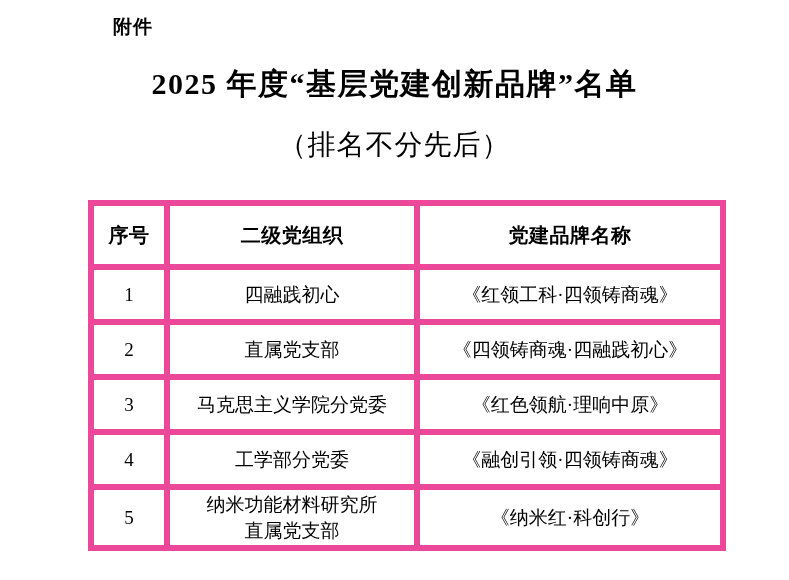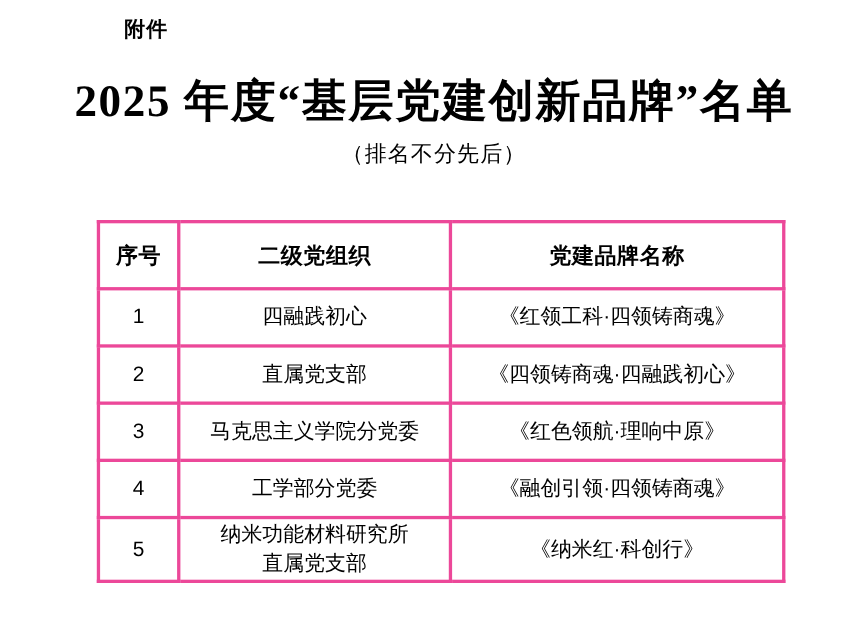--- a/index.html
+++ b/index.html
@@ -29,51 +29,51 @@
     letter-spacing: 1px;
     font-family: "Liberation Serif", "DejaVu Serif", serif;
     text-align: right;
   }
   .doc-title {
     position: absolute;
     left: 0;
     right: 0;
     top: 64px;
     text-align: center;
-    font-size: 41px;
+    font-size: 30px;
     font-weight: bold;
     letter-spacing: 1.5px;
     font-family: "Liberation Serif", "DejaVu Serif", serif;
   }
   .doc-subtitle {
     position: absolute;
     left: 0;
     right: 0;
     top: 126px;
     text-align: center;
-    font-size: 20px;
+    font-size: 28px;
     letter-spacing: 1px;
     font-family: "Liberation Serif", "DejaVu Serif", serif;
   }
   .table-wrap {
     position: absolute;
     left: 88px;
     top: 200px;
     width: 614px;
   }
   table.listing {
     border-collapse: collapse;
     width: 100%;
     table-layout: fixed;
   }
   table.listing td, table.listing th {
-    border: 3px solid #ec4899;
+    border: 6px solid #ec4899;
     text-align: center;
     vertical-align: middle;
-    font-family: Liberation Sans, sans-serif;
+    font-family: Liberation Serif, serif;
     font-size: 19px;
     font-weight: normal;
     padding: 0;
   }
   table.listing thead th {
     height: 58px;
     font-weight: bold;
     font-size: 20px;
     letter-spacing: 0.5px;
   }

